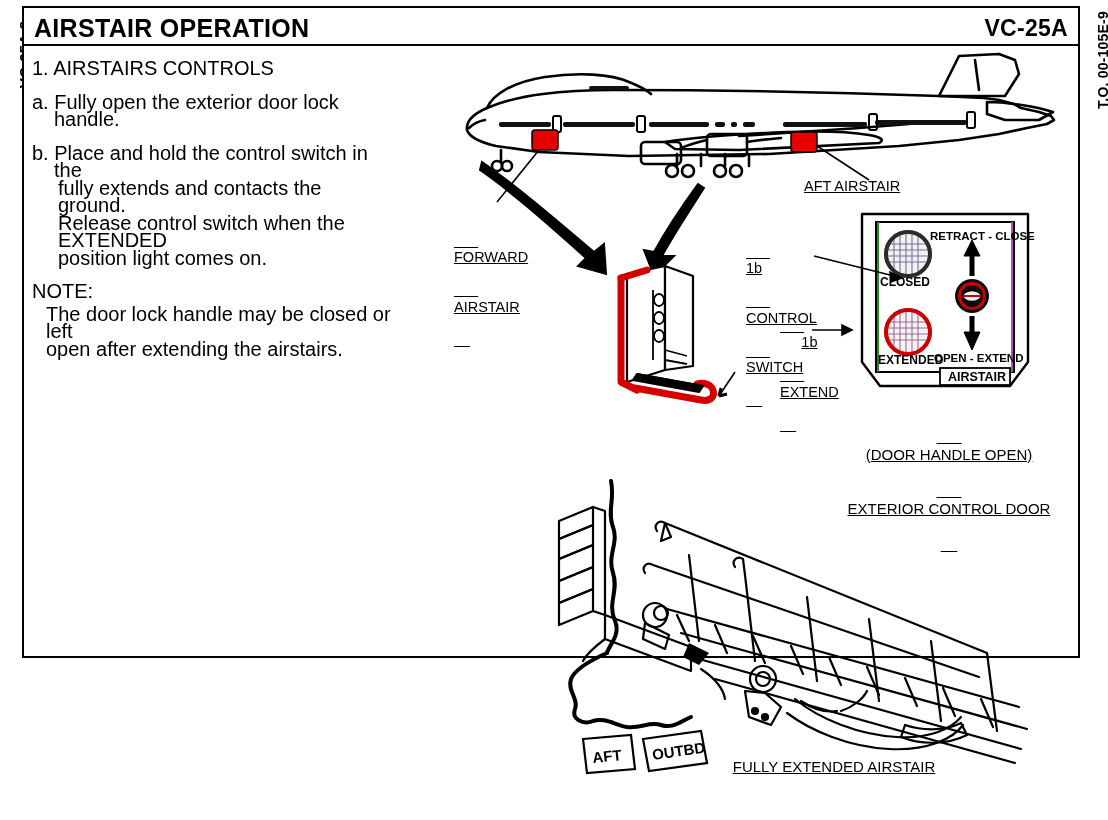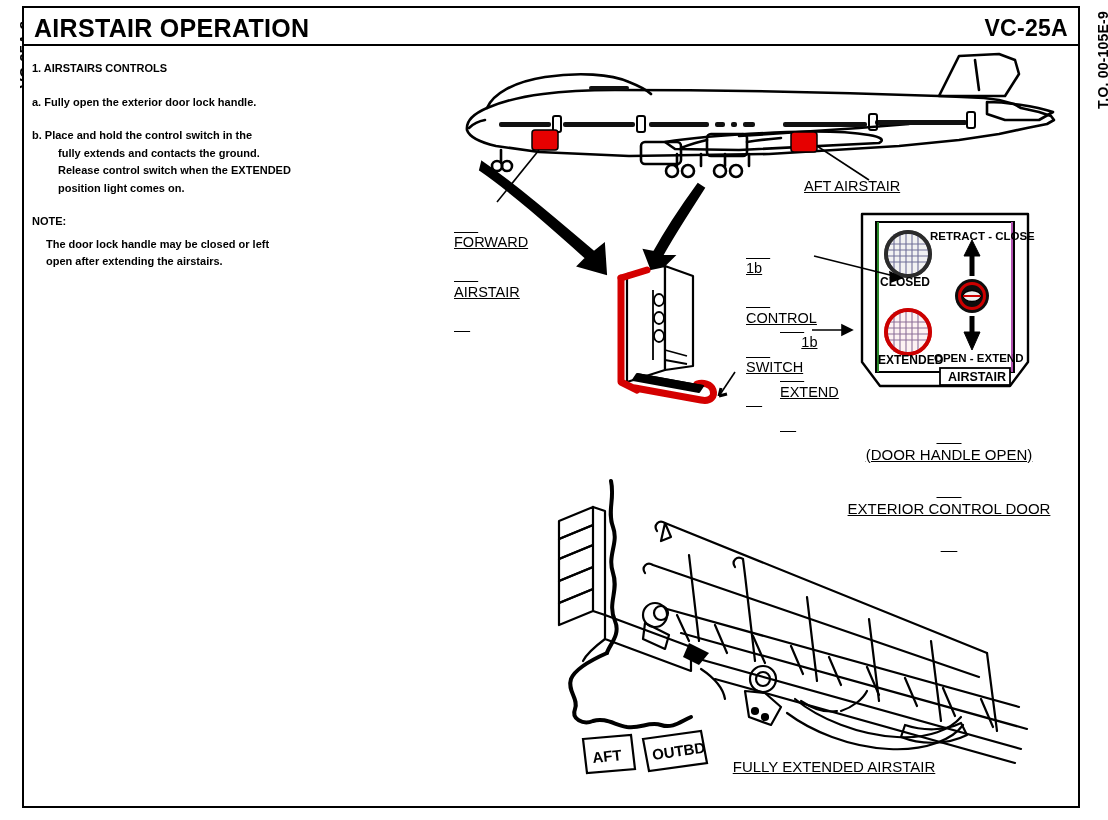--- a/index.html
+++ b/index.html
@@ -22,60 +22,60 @@
   .margin-right{
     position:absolute;left:1048px;top:52px;width:110px;
     font-size:14px;font-weight:bold;letter-spacing:.2px;
     transform:rotate(-90deg);transform-origin:center center;
     white-space:nowrap;text-align:center;
   }
 
   
   .frame{
     position:absolute;left:22px;top:6px;
-    width:1058px;height:802px;
+    width:1058px;height:652px;
     border:2px solid #000;
     box-sizing:border-box;
     background:#fff;
     padding-left:23px;
   }
   .header-rule{
     position:absolute;left:0;top:36px;width:100%;height:2px;background:#000;
   }
   .doc-title{
     position:absolute;left:10px;top:6px;
     font-size:25px;font-weight:bold;letter-spacing:.3px;
   }
   .doc-model{
     position:absolute;right:10px;top:7px;
     font-size:23px;font-weight:bold;letter-spacing:.3px;
   }
 
   
   .proc{
     position:absolute;left:8px;top:52px;width:360px;
-    font-size:11px;line-height:17.5px;font-weight:bold;
+    font-size:20px;line-height:17.5px;
   }
   .proc .blk{margin-bottom:16px;}
   .proc .hang{padding-left:22px;text-indent:-22px;}
   .proc .hang .cont{display:block;text-indent:0;padding-left:4px;}
   .proc .note-label{margin-bottom:5px;}
   .proc .note-body{padding-left:14px;}
 
   
   .fig{position:absolute;}
   .fig svg{display:block;overflow:visible;}
   .lbl{
     position:absolute;font-size:14.5px;line-height:16.5px;white-space:pre;text-decoration:underline;
   }
   .lbl.cap{font-size:15px;line-height:18px;text-align:center;}
 
   
   #aircraft-figure{left:415px;top:42px;width:620px;height:160px;}
-  #lbl-forward{left:430px;top:193px;}
+  #lbl-forward{left:430px;top:208px;}
   #lbl-aft{left:780px;top:170px;}
 
   
   #handle-figure{left:583px;top:252px;width:130px;height:145px;}
   #lbl-handle{left:705px;top:352px;}
 
   
   #panel-figure{left:826px;top:202px;width:186px;height:190px;}
   #lbl-ctlswitch{left:722px;top:219px;}
   #lbl-light{left:756px;top:293px;}

